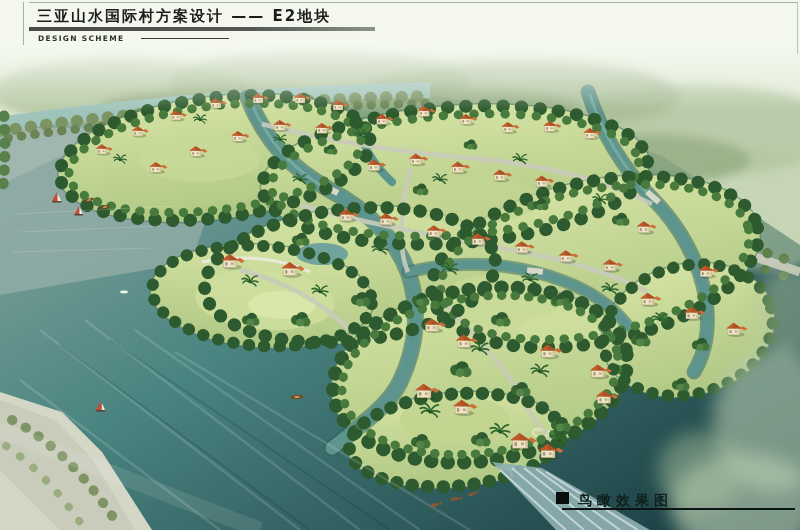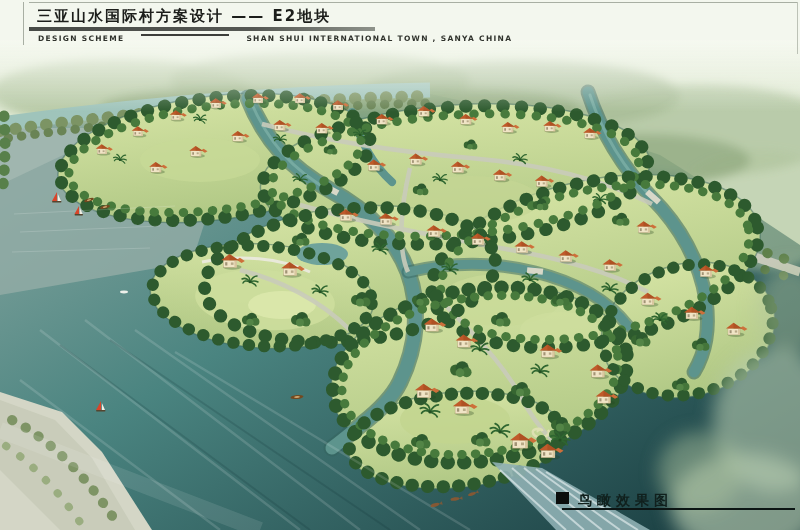--- a/index.html
+++ b/index.html
@@ -7,21 +7,21 @@
          font-family:"DejaVu Sans","Liberation Sans",sans-serif;background:#f3f7ee;}
   .board svg{position:absolute;left:0;top:0;}
   .abs{position:absolute;}
   
   .frame-top{left:29px;top:2px;width:768px;height:1px;background:#a8afa3;}
   .frame-left{left:23px;top:2px;width:1px;height:43px;background:#a8afa3;}
   .frame-right{right:2px;top:2px;width:1px;height:52px;background:#bcc2b6;}
   .title{left:37px;top:7px;font-size:15px;font-weight:bold;letter-spacing:2px;color:#1c1e1b;white-space:nowrap;}
   .rule{left:29px;top:27px;width:346px;height:4px;
         background:linear-gradient(90deg,#474a46,#555853 65%,#8d928a);}
-  .subtitle{left:38px;top:34px;display:flex;gap:17px;
+  .subtitle{left:38px;top:34px;display:flex;align-items:center;gap:17px;
             font-size:7.5px;font-weight:bold;letter-spacing:1.3px;color:#2f322c;white-space:nowrap;}
   .dashline{width:88px;height:1.5px;background:#3c3e3a;}
   
   .cap-square{left:556px;top:492px;width:13px;height:12px;background:#0b0d0c;}
   .cap-text{left:578px;top:492px;font-size:14px;font-weight:bold;letter-spacing:5px;color:#10201d;white-space:nowrap;}
   .cap-line{left:562px;top:508px;width:233px;height:2px;background:#0c1514;}
 </style>
 </head>
 <body>
 
@@ -349,21 +349,20 @@
 
 <div>
   <div class="abs frame-top"></div>
   <div class="abs frame-left"></div>
   <div class="abs frame-right"></div>
   <div class="abs title">三亚山水国际村方案设计 —— E2地块</div>
   <div class="abs rule"></div>
   <div class="abs subtitle">
     <span>DESIGN SCHEME</span>
     <span class="dashline"></span>
-    <span>SHAN SHUI INTERNATIONAL TOWN , SANYA CHINA</span>
   </div>
 </div>
 
 <div>
   <span class="abs cap-square"></span>
   <span class="abs cap-text">鸟瞰效果图</span>
   <div class="abs cap-line"></div>
 </div>
 
 </div>

